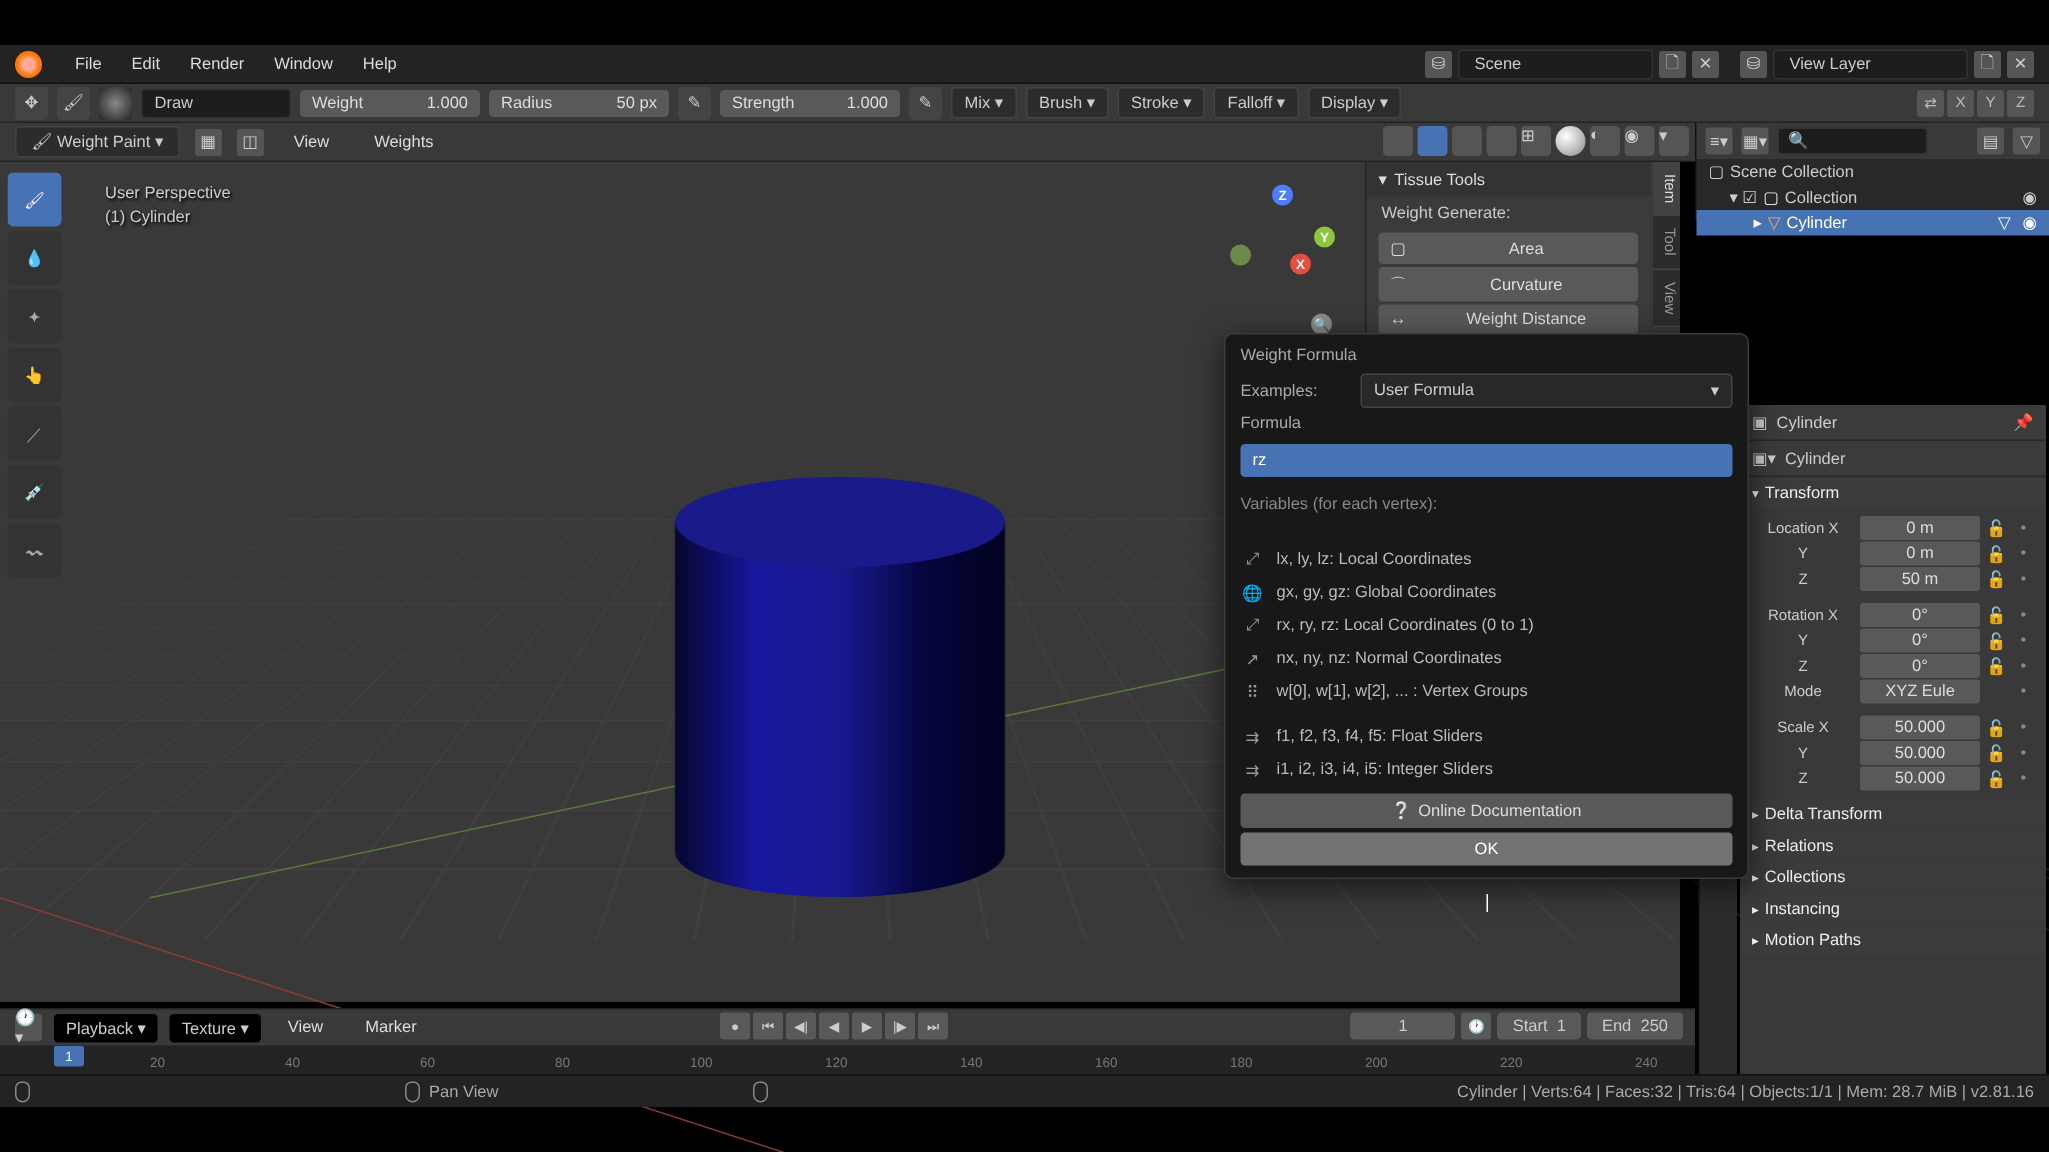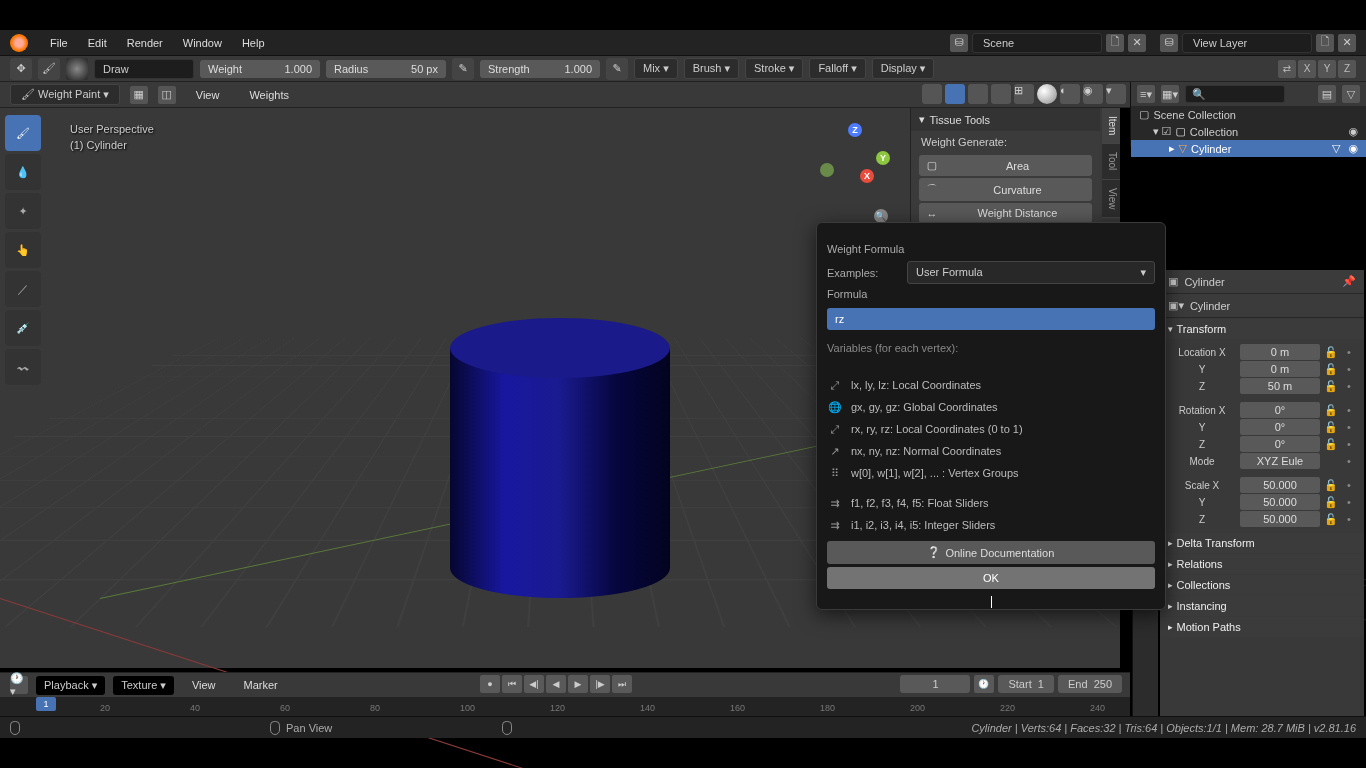--- a/index.html
+++ b/index.html
@@ -55,21 +55,21 @@
 .n-panel { position: absolute; top: 108px; left: 910px; width: 190px; background: #3b3b3b; border-left: 1px solid #222; }
 .n-panel-header { padding: 5px 8px; background: #333; color: #ddd; display: flex; align-items: center; gap: 5px; }
 .n-panel-sub { padding: 5px 10px; color: #ccc; }
 .weight-btn { background: #595959; color: #ddd; padding: 4px; margin: 2px 0; text-align: center; border-radius: 3px; display: flex; align-items: center; gap: 6px; }
 .weight-btn-icon { width: 18px; }
 .n-tabs { position: absolute; top: 108px; left: 1102px; width: 18px; display: flex; flex-direction: column; }
 .n-tab { writing-mode: vertical-rl; padding: 8px 2px; background: #2c2c2c; color: #999; font-size: 10px; border-bottom: 1px solid #444; cursor: pointer; }
 .n-tab.active { background: #424242; color: #ddd; }
 
 
-.popup { position: absolute; top: 222px; left: 816px; width: 350px; background: #181818; border: 1px solid #3a3a3a; border-radius: 6px; padding: 20px 10px; box-shadow: 0 5px 20px rgba(0,0,0,0.6); z-index: 100; }
+.popup { position: absolute; top: 222px; left: 816px; width: 350px; background: #181818; border: 1px solid #3a3a3a; border-radius: 6px; padding: 8px 10px; box-shadow: 0 5px 20px rgba(0,0,0,0.6); z-index: 100; }
 .popup-row { display: flex; align-items: center; margin: 4px 0; color: #aaa; }
 .popup-label { width: 80px; }
 .popup-select { flex: 1; background: #282828; border: 1px solid #444; color: #ccc; padding: 4px 8px; border-radius: 3px; display:flex; justify-content:space-between; }
 .formula-input { width: 100%; background: #4772b3; border: none; color: #fff; padding: 5px 8px; border-radius: 3px; margin: 4px 0; }
 .var-section { color: #888; margin: 8px 0 20px; }
 .var-row { display: flex; align-items: center; gap: 8px; padding: 3px 0; color: #bbb; }
 .var-icon { width: 16px; height: 16px; display:flex; align-items:center; justify-content:center; color:#999; }
 .doc-btn { width: 100%; background: #595959; color: #ddd; padding: 5px; text-align: center; border-radius: 3px; margin: 5px 0 3px; display:flex; align-items:center; justify-content:center; gap:4px; }
 .ok-btn { width: 100%; background: #737373; color: #fff; padding: 5px; text-align: center; border-radius: 3px; cursor: pointer; }
 .cursor-caret { position:absolute; top:596px; left:991px; width:1px; height:12px; background:#fff; z-index:101; }
@@ -105,21 +105,21 @@
 .frame-ctrls { position: absolute; right: 8px; top: 2px; display: flex; gap: 4px; }
 .frame-field { background: #595959; padding: 3px 10px; border-radius: 3px; min-width: 50px; text-align: center; }
 .tl-track { height: 20px; background: #232323; position: relative; }
 .tl-marker { position: absolute; left: 36px; top: 0; width: 20px; height: 14px; background: #4772b3; border-radius: 2px; color:#fff; text-align:center; font-size:9px; line-height:14px; }
 .tl-tick { position: absolute; top: 6px; color: #777; font-size: 9px; }
 
 
 .status-bar { position: absolute; bottom: 30px; left: 0; right: 0; height: 22px; background: #232323; display: flex; align-items: center; padding: 0 10px; color: #aaa; border-top: 1px solid #111; }
 .status-item { margin-right: 20px; display: flex; align-items: center; gap: 6px; }
 .mouse-icon { width: 10px; height: 14px; border: 1px solid #888; border-radius: 5px 5px 6px 6px; }
-.stats { margin-left: auto; font-style: italic; }
+.stats { margin-left: auto; }
 </style>
 </head>
 <body>
 
 <div class="top-bar">
   <div class="logo-icon"></div>
   <div class="menu-item">File</div>
   <div class="menu-item">Edit</div>
   <div class="menu-item">Render</div>
   <div class="menu-item">Window</div>

